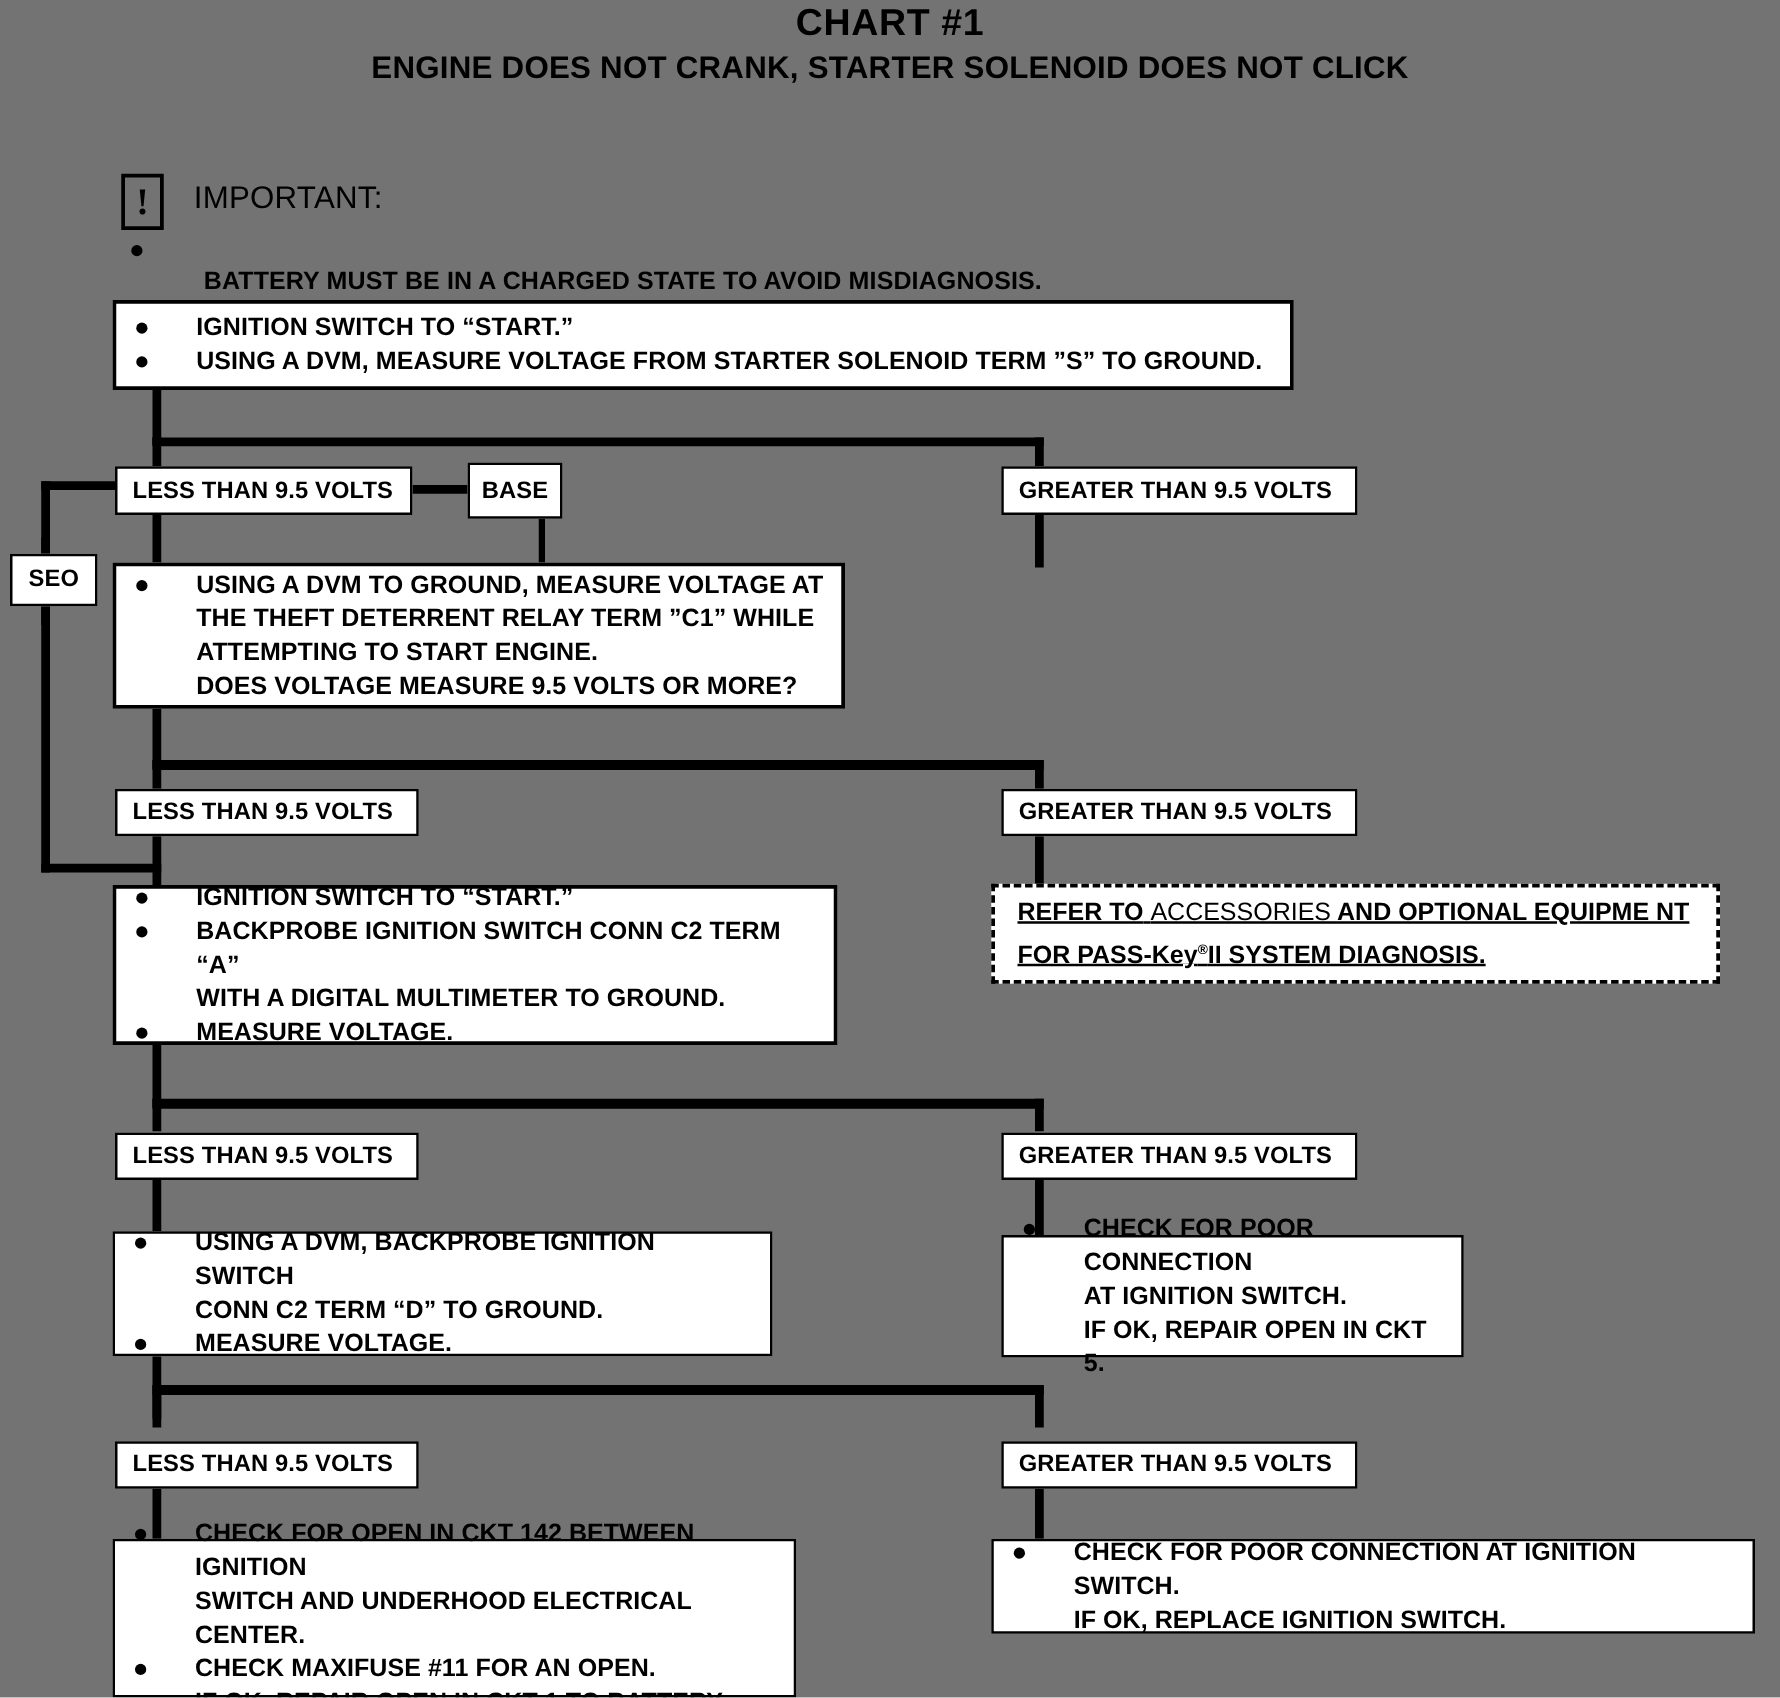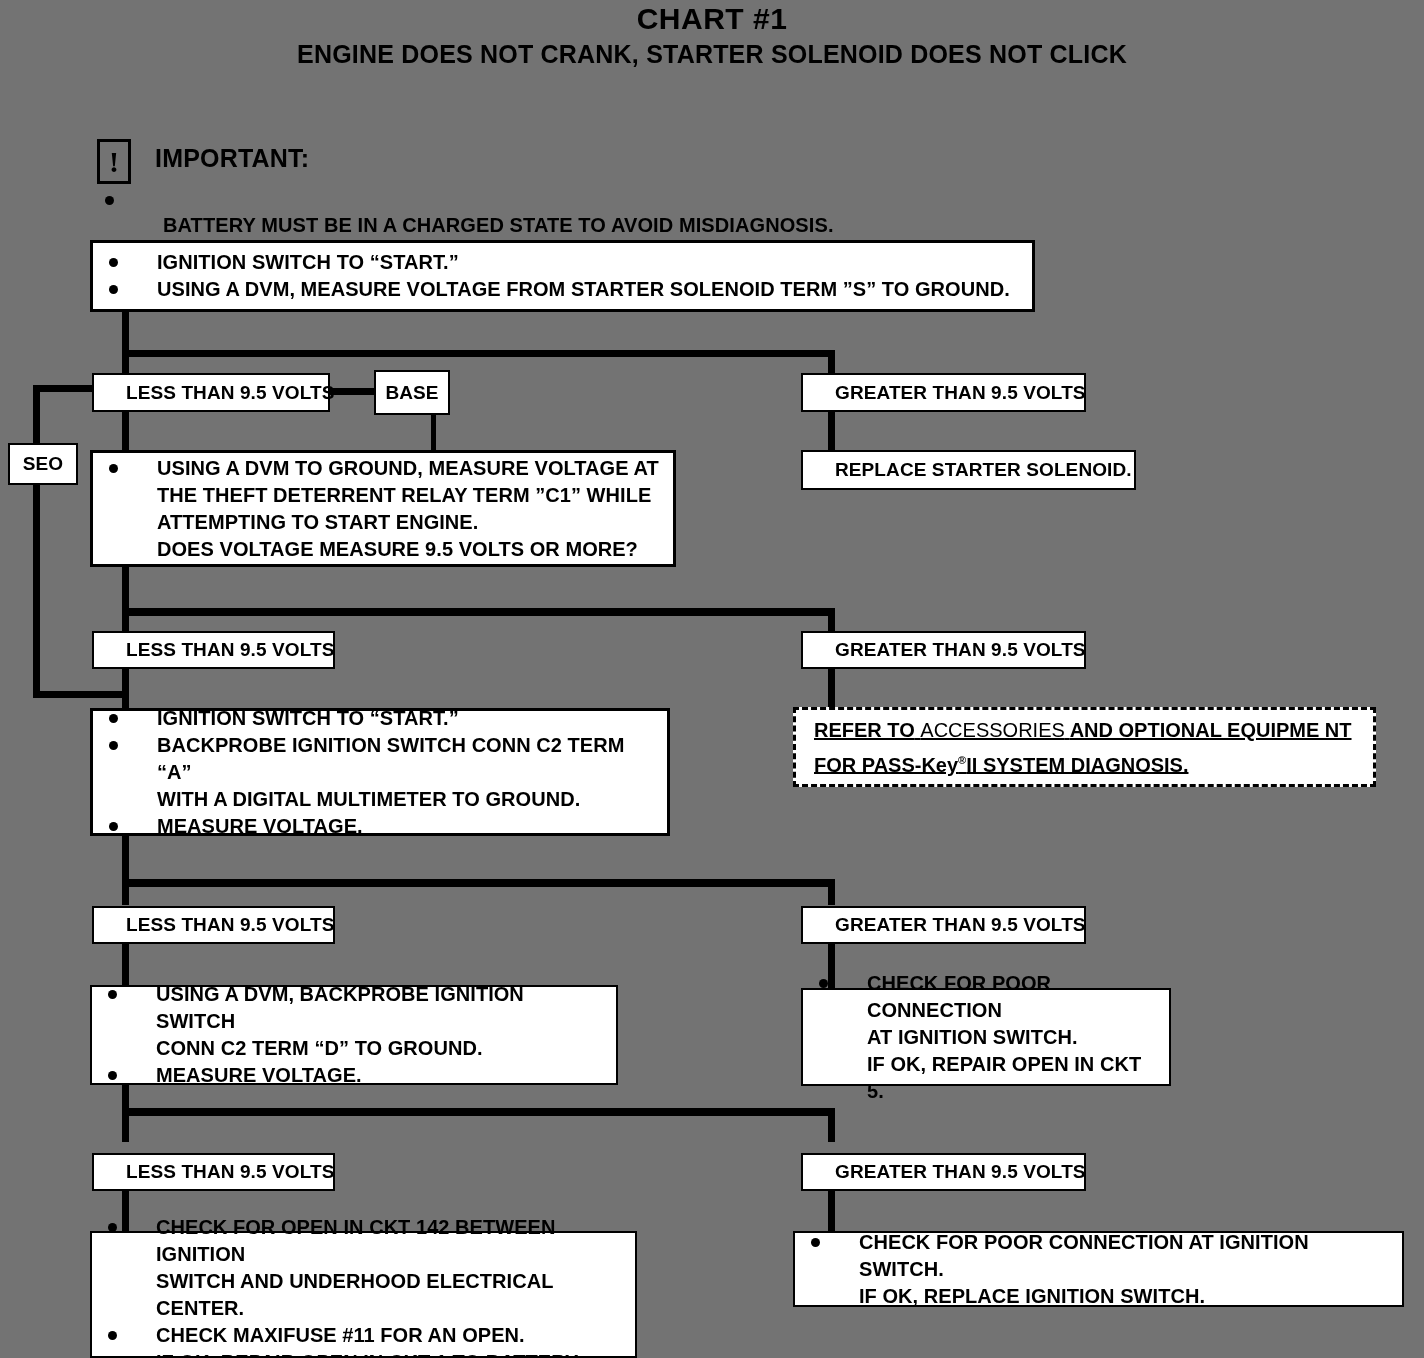--- a/index.html
+++ b/index.html
@@ -62,21 +62,21 @@
     font-size: 30px;
     font-weight: bold;
     line-height: 44px;
     font-family: "Liberation Serif", serif;
   }
   .important-label {
     position: absolute;
     left: 155px;
     top: 144px;
     font-size: 25px;
-    font-weight: bold;
+    font-weight: normal;
     letter-spacing: 0.2px;
   }
   .important-bullet-dot {
     position: absolute;
     left: 105px;
     top: 196px;
     width: 9px;
     height: 9px;
     border-radius: 50%;
     background: #000;
@@ -108,21 +108,21 @@
   .box-inner {
     position: absolute;
     left: 0; top: 0; right: 0; bottom: 0;
     display: flex;
     flex-direction: column;
     justify-content: center;
   }
 
   
   .label-box .box-inner {
-    padding-left: 32px;
+    padding-left: 12px;
   }
   .label-box .lbl {
     font-size: 19px;
     font-weight: bold;
     letter-spacing: 0.1px;
     white-space: nowrap;
   }
   .label-box.center .box-inner { padding-left: 0; align-items: center; }
 
   
@@ -290,25 +290,20 @@
       <div class="bl-row">
         <span class="bl-dot"></span>
         <span class="bl-text">USING A DVM TO GROUND, MEASURE VOLTAGE AT
 THE THEFT DETERRENT RELAY TERM ”C1” WHILE
 ATTEMPTING TO START ENGINE.
 DOES VOLTAGE MEASURE 9.5 VOLTS OR MORE?</span>
       </div>
     </div>
   </div>
 
-  <div class="box thin label-box" style="left:801px; top:450px; width:335px; height:40px;">
-    <div class="box-inner">
-        <span class="lbl">REPLACE STARTER SOLENOID.</span>
-      </div>
-  </div>
 
   <div class="box thin label-box" style="left:92px; top:631px; width:243px; height:38px;">
     <div class="box-inner">
         <span class="lbl">LESS THAN 9.5 VOLTS</span>
       </div>
   </div>
 
   <div class="box thin label-box" style="left:801px; top:631px; width:285px; height:38px;">
     <div class="box-inner">
         <span class="lbl">GREATER THAN 9.5 VOLTS</span>

